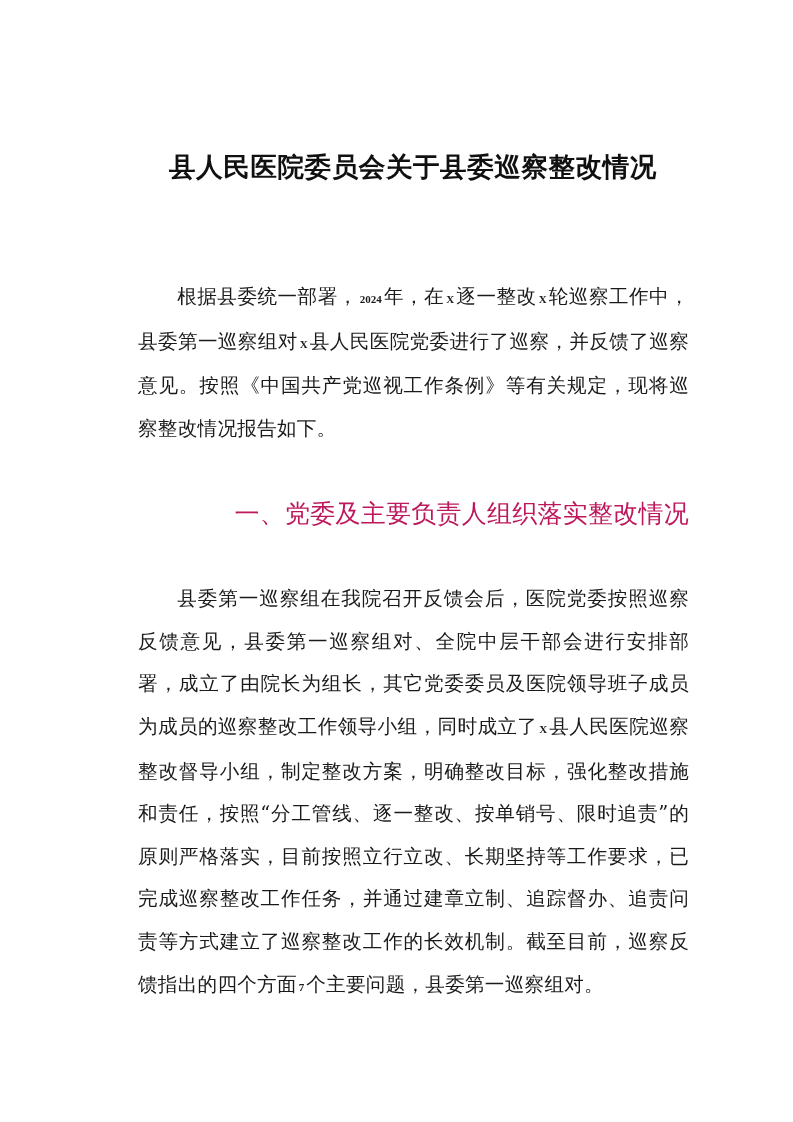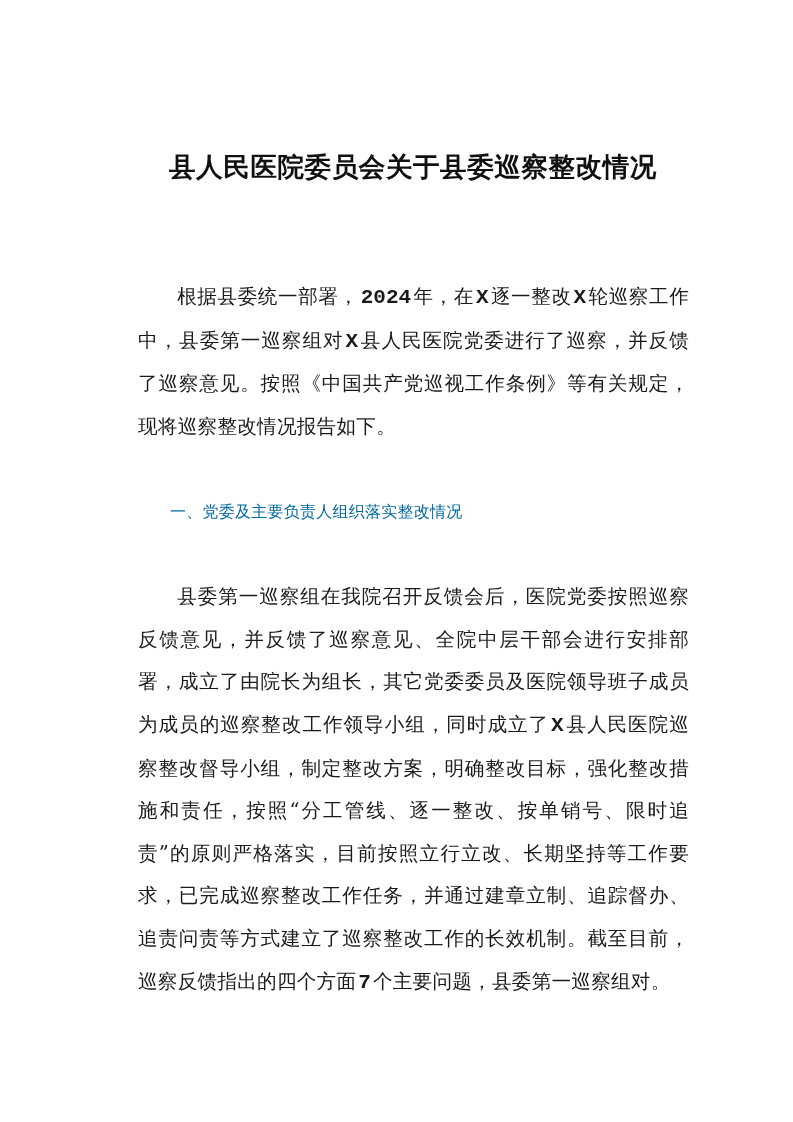--- a/index.html
+++ b/index.html
@@ -66,37 +66,37 @@
     letter-spacing: 0.25px;
     color: #1a1a1a;
     font-weight: 400;
     word-break: break-all;
   }
   p.para.indent {
     text-indent: 2em;
   }
   p.heading {
     margin: 0;
-    font-size: 16px;
+    font-size: 25px;
     line-height: 42.6px;
     text-indent: 2em;
     letter-spacing: 0.25px;
-    color: #0369a1;
-    text-align: left;
+    color: #be185d;
+    text-align: right;
   }
 
   
   .gap-after-p1 { height: 42.6px; }
   .gap-after-h1 { height: 42.6px; }
 
   
   .lat {
-    font-family: Liberation Mono, monospace;
+    font-family: Liberation Serif, serif;
     font-weight: 700;
-    font-size: 21px;
+    font-size: 11px;
     letter-spacing: 0;
     padding: 0 2px;
   }
 </style>
 </head>
 <body>
 
 <div id="page">
 
   <h1 class="doc-title">
@@ -109,18 +109,18 @@
       <span>根据县委统一部署，</span><span class="lat">2024</span><span>年，在</span><span class="lat">X</span><span>逐一整改</span><span class="lat">X</span><span>轮巡察工作中，县委第一巡察组对</span><span class="lat">X</span><span>县人民医院党委进行了巡察，并反馈了巡察意见。按照《中国共产党巡视工作条例》等有关规定，现将巡察整改情况报告如下。</span>
     </p>
 
     <div class="gap-after-p1"></div>
 
     <p class="heading">一、党委及主要负责人组织落实整改情况</p>
 
     <div class="gap-after-h1"></div>
 
     <p class="para indent">
-      <span>县委第一巡察组在我院召开反馈会后，医院党委按照巡察反馈意见，并反馈了巡察意见、全院中层干部会进行安排部署，成立了由院长为组长，其它党委委员及医院领导班子成员为成员的巡察整改工作领导小组，同时成立了</span><span class="lat">X</span><span>县人民医院巡察整改督导小组，制定整改方案，明确整改目标，强化整改措施和责任，按照“分工管线、逐一整改、按单销号、限时追责”的原则严格落实，目前按照立行立改、长期坚持等工作要求，已完成巡察整改工作任务，并通过建章立制、追踪督办、追责问责等方式建立了巡察整改工作的长效机制。截至目前，巡察反馈指出的四个方面</span><span class="lat">7</span><span>个主要问题，县委第一巡察组对。</span>
+      <span>县委第一巡察组在我院召开反馈会后，医院党委按照巡察反馈意见，县委第一巡察组对、全院中层干部会进行安排部署，成立了由院长为组长，其它党委委员及医院领导班子成员为成员的巡察整改工作领导小组，同时成立了</span><span class="lat">X</span><span>县人民医院巡察整改督导小组，制定整改方案，明确整改目标，强化整改措施和责任，按照“分工管线、逐一整改、按单销号、限时追责”的原则严格落实，目前按照立行立改、长期坚持等工作要求，已完成巡察整改工作任务，并通过建章立制、追踪督办、追责问责等方式建立了巡察整改工作的长效机制。截至目前，巡察反馈指出的四个方面</span><span class="lat">7</span><span>个主要问题，县委第一巡察组对。</span>
     </p>
 
   </div>
 
 </div>
 
 </body></html>

